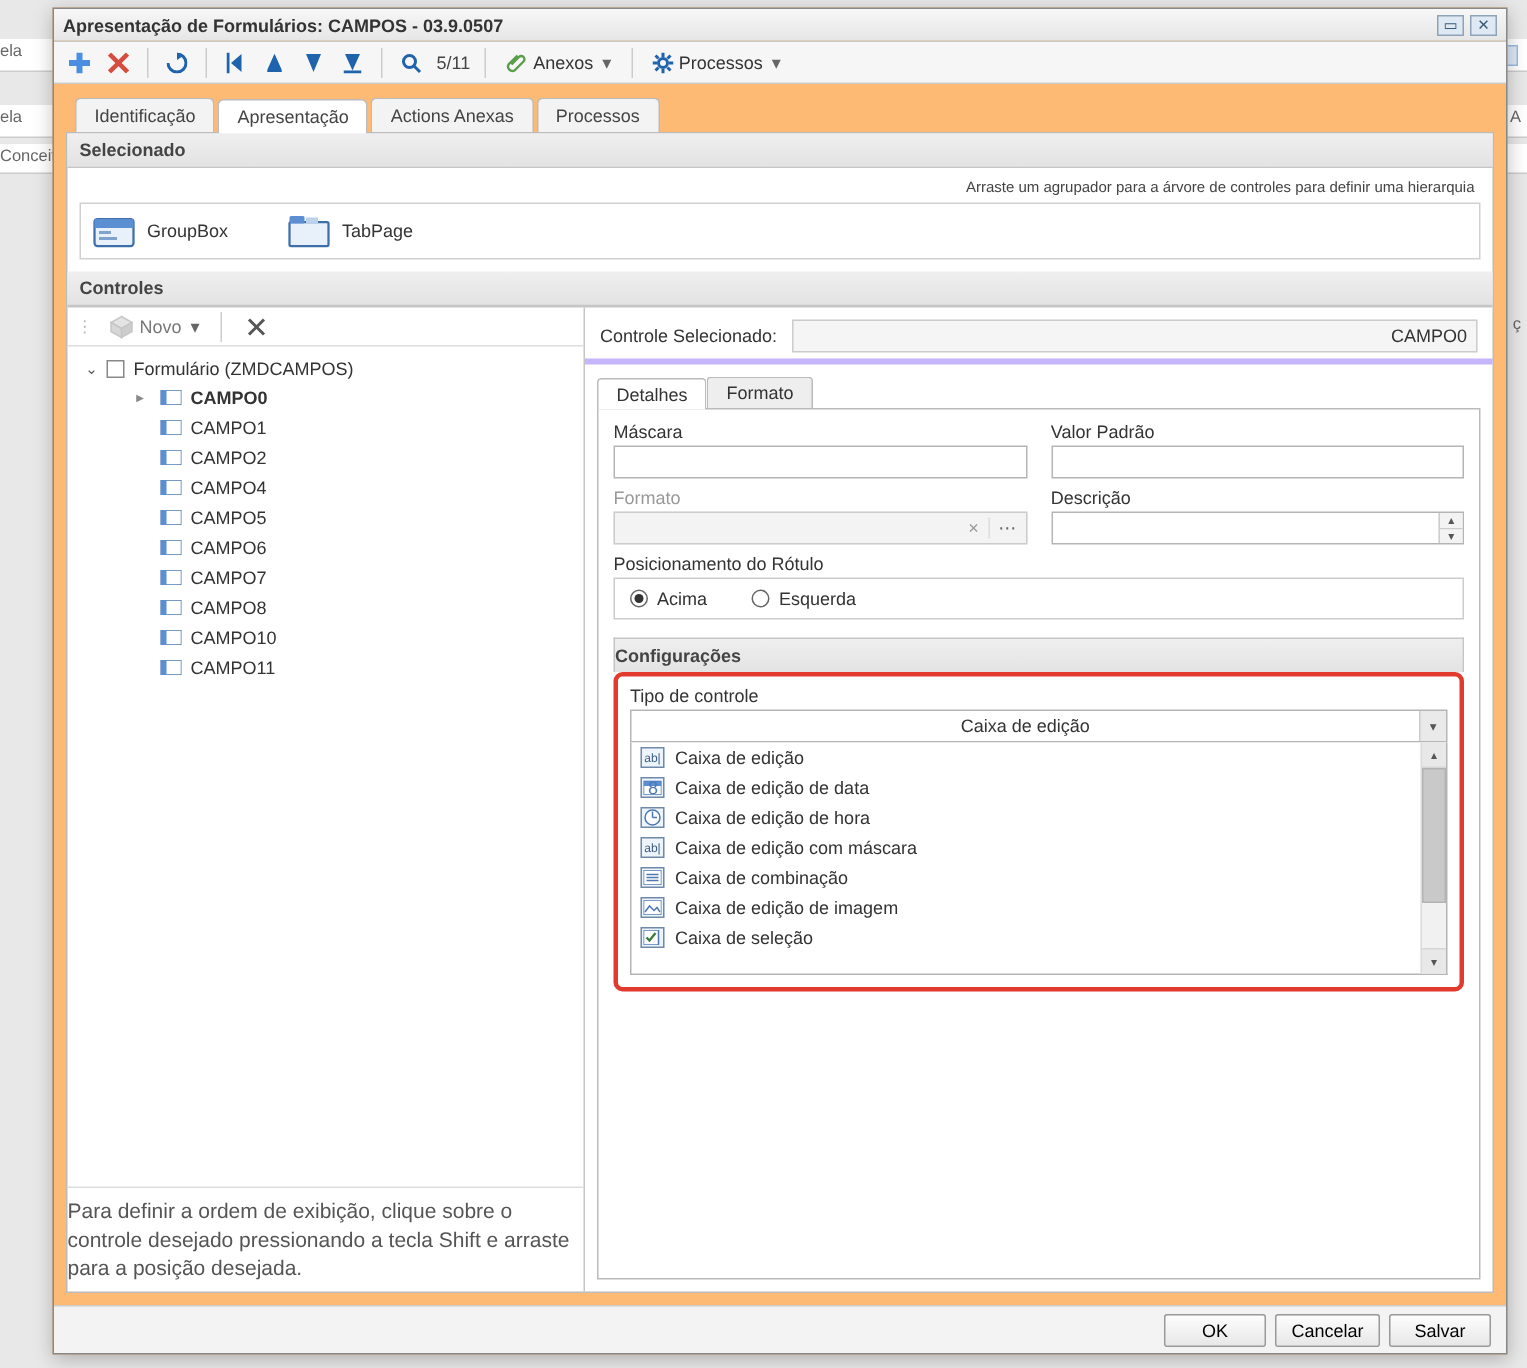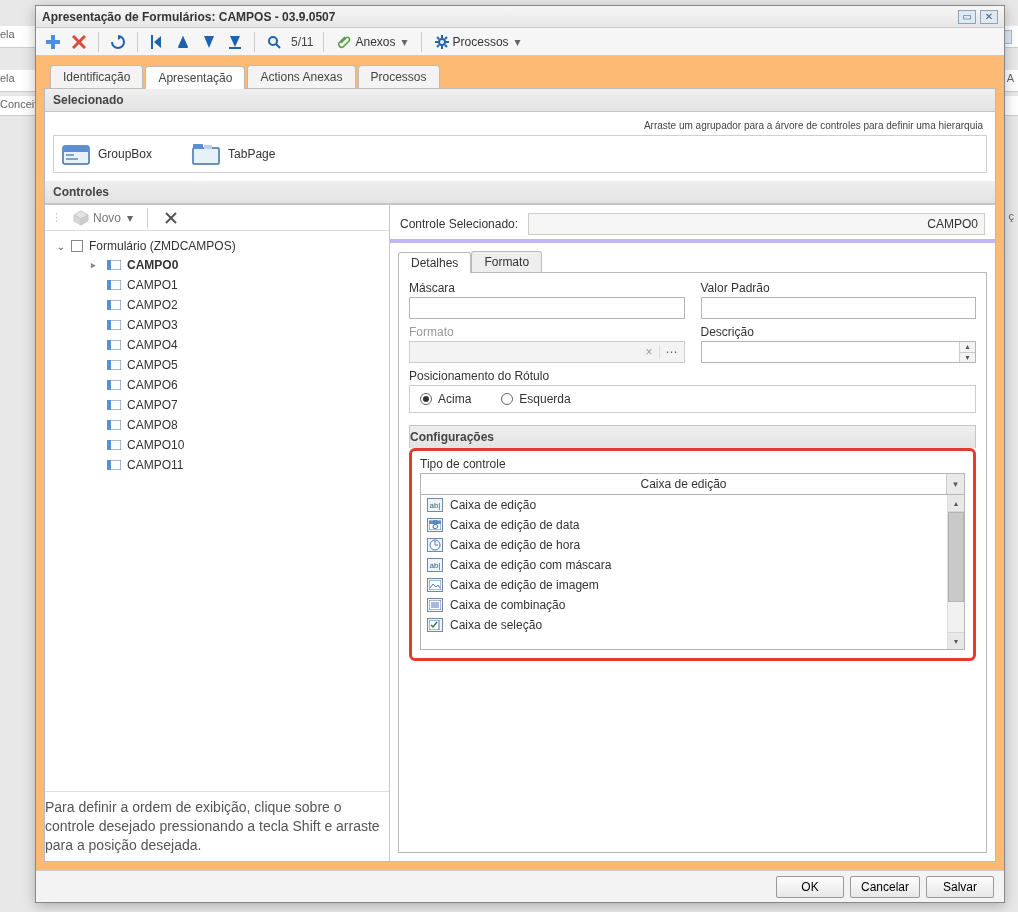--- a/index.html
+++ b/index.html
@@ -309,28 +309,20 @@
                     <rect x="0" y="0" width="4" height="10" fill="#5b8fd1"></rect>
                   </svg>
                   <span>CAMPO2</span>
                 </div>
                 <div class="treeItem">
                   <span class="treeChildChev"></span>
                   <svg class="treeItemIcon">
                     <rect x="0" y="0" width="14" height="10" fill="#fff" stroke="#4e79b5"></rect>
                     <rect x="0" y="0" width="4" height="10" fill="#5b8fd1"></rect>
                   </svg>
-                  <span>CAMPO3</span>
-                </div>
-                <div class="treeItem">
-                  <span class="treeChildChev"></span>
-                  <svg class="treeItemIcon">
-                    <rect x="0" y="0" width="14" height="10" fill="#fff" stroke="#4e79b5"></rect>
-                    <rect x="0" y="0" width="4" height="10" fill="#5b8fd1"></rect>
-                  </svg>
                   <span>CAMPO4</span>
                 </div>
                 <div class="treeItem">
                   <span class="treeChildChev"></span>
                   <svg class="treeItemIcon">
                     <rect x="0" y="0" width="14" height="10" fill="#fff" stroke="#4e79b5"></rect>
                     <rect x="0" y="0" width="4" height="10" fill="#5b8fd1"></rect>
                   </svg>
                   <span>CAMPO5</span>
                 </div>
@@ -472,35 +464,35 @@
                     <div class="dropItem">
                       <span class="dropIcon">
                         <span style="font-size:8px;">ab|</span>
                       </span>
                       <span>Caixa de edição com máscara</span>
                     </div>
                     <div class="dropItem">
                       <span class="dropIcon">
                         <svg width="12" height="10">
                           <rect x="0" y="0" width="12" height="10" fill="#fff" stroke="#4e79b5"></rect>
-                          <polyline points="1,8 4,4 7,7 9,5 11,8" fill="none" stroke="#4e79b5"></polyline>
-                        </svg>
-                      </span>
-                      <span>Caixa de edição de imagem</span>
-                    </div>
-                    <div class="dropItem">
-                      <span class="dropIcon">
-                        <svg width="12" height="10">
-                          <rect x="0" y="0" width="12" height="10" fill="#fff" stroke="#4e79b5"></rect>
                           <line x1="2" y1="3" x2="10" y2="3" stroke="#4e79b5"></line>
                           <line x1="2" y1="5" x2="10" y2="5" stroke="#4e79b5"></line>
                           <line x1="2" y1="7" x2="10" y2="7" stroke="#4e79b5"></line>
                         </svg>
                       </span>
                       <span>Caixa de combinação</span>
+                    </div>
+                    <div class="dropItem">
+                      <span class="dropIcon">
+                        <svg width="12" height="10">
+                          <rect x="0" y="0" width="12" height="10" fill="#fff" stroke="#4e79b5"></rect>
+                          <polyline points="1,8 4,4 7,7 9,5 11,8" fill="none" stroke="#4e79b5"></polyline>
+                        </svg>
+                      </span>
+                      <span>Caixa de edição de imagem</span>
                     </div>
                     <div class="dropItem">
                       <span class="dropIcon">
                         <svg width="12" height="10">
                           <rect x="0" y="0" width="10" height="10" fill="#fff" stroke="#4e79b5"></rect>
                           <polyline points="2,5 4,7 8,2" fill="none" stroke="#3a7a3a" stroke-width="1.5"></polyline>
                         </svg>
                       </span>
                       <span>Caixa de seleção</span>
                     </div>

